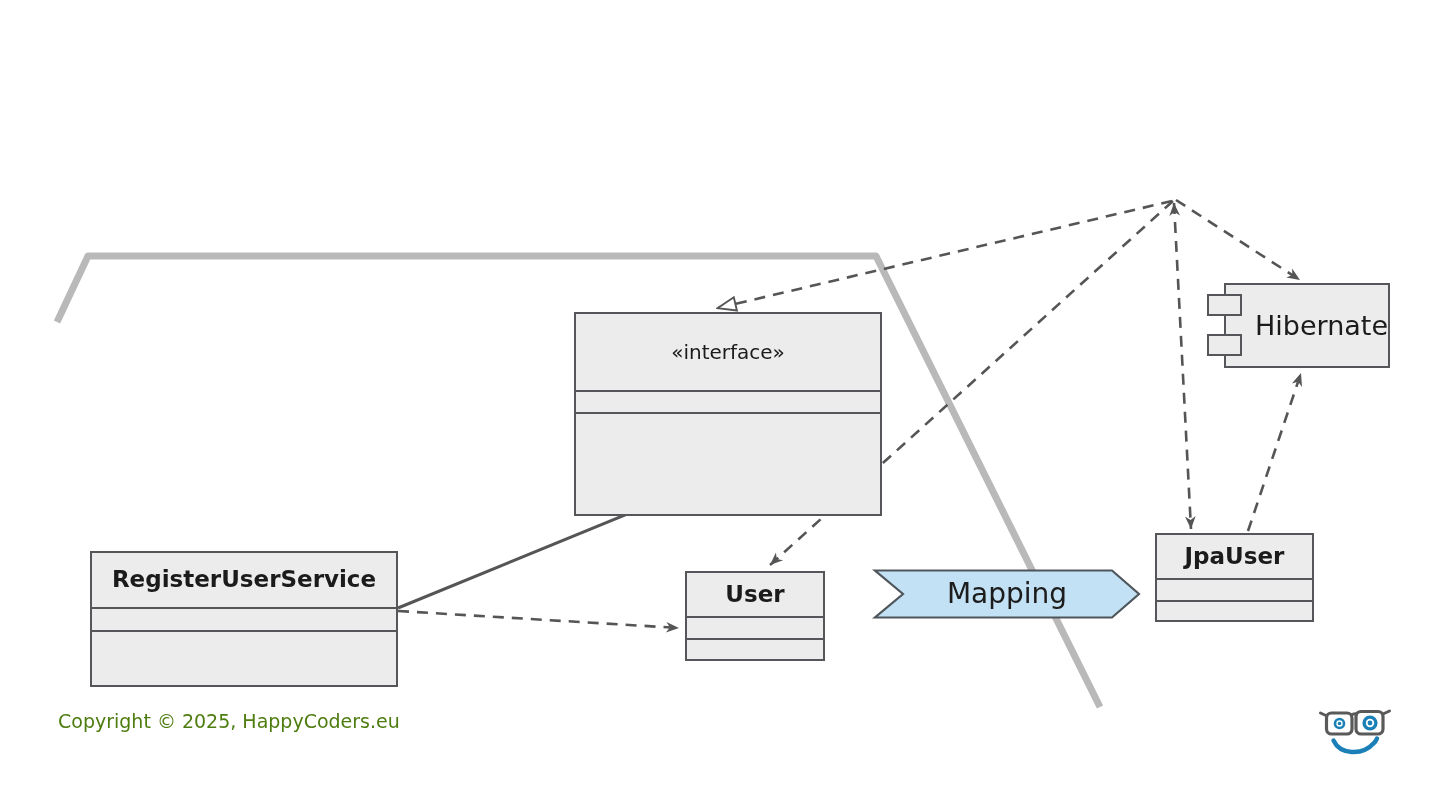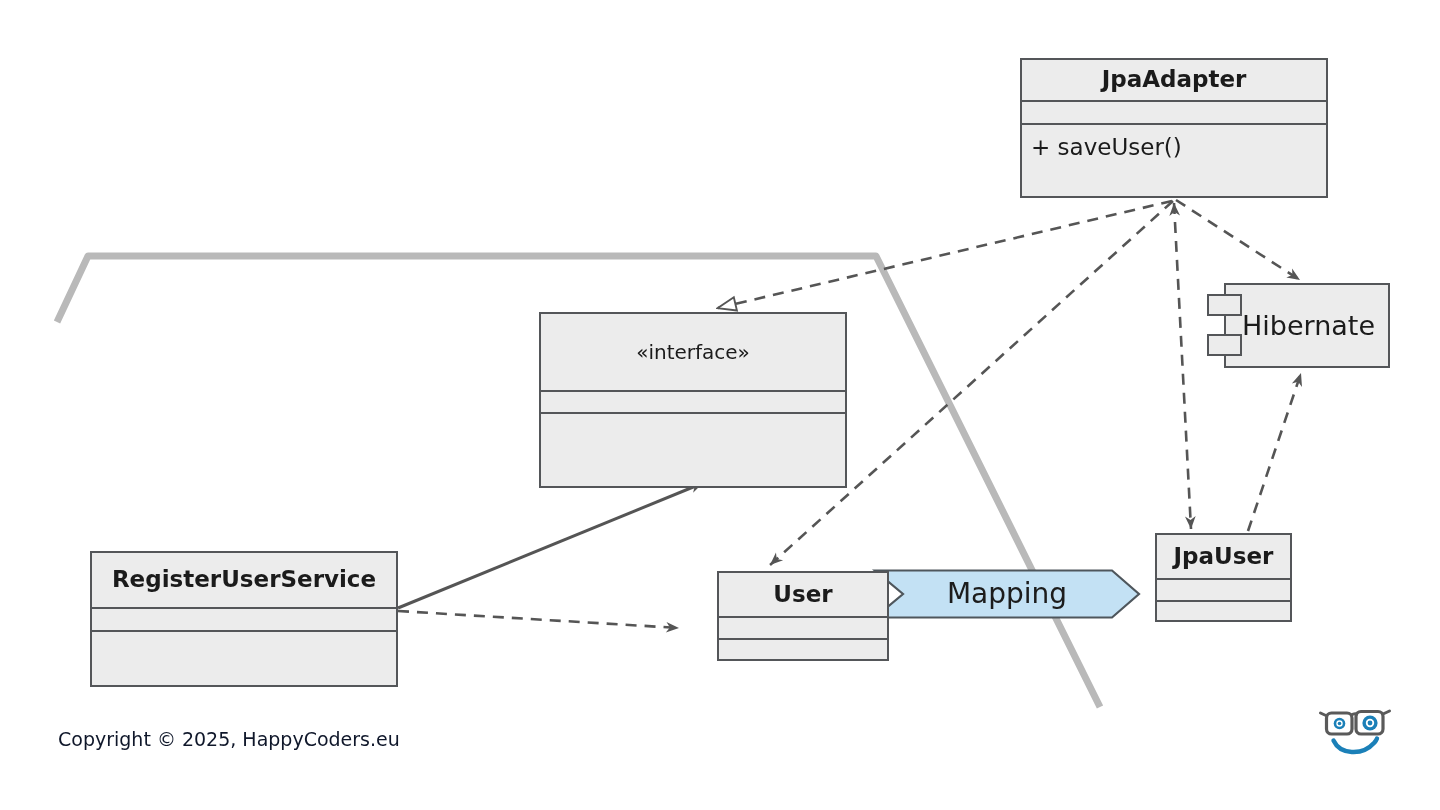--- a/index.html
+++ b/index.html
@@ -8,25 +8,25 @@
   .stage { position:relative; width:1440px; height:810px; background:#fff; overflow:hidden; }
   .layer  { position:absolute; left:0; top:0; width:1440px; height:810px; }
 
   .uml-class { position:absolute; background:#ececec; border:2px solid #545659; color:#1b1b1b; z-index:2; display:flex; flex-direction:column; }
   .uml-head  { border-bottom:2px solid #545659; display:flex; flex-direction:column; align-items:center; justify-content:center; font-weight:700; font-size:23px; line-height:1.3; }
   .uml-empty { border-bottom:2px solid #545659; }
   .uml-body  { flex:1; font-size:23px; font-weight:400; padding:9px 8px 0 9px; white-space:nowrap; }
   .stereotype { font-weight:400; font-size:20px; }
 
   .component-box { position:absolute; background:#ececec; border:2px solid #545659; color:#1b1b1b; z-index:2;
-                   display:flex; align-items:center; justify-content:flex-start; font-size:27px; padding-left:16px; white-space:nowrap; }
+                   display:flex; align-items:center; justify-content:flex-end; font-size:27px; padding-left:16px; white-space:nowrap; }
   .comp-tab { position:absolute; width:35px; height:22px; background:#ececec; border:2px solid #545659; z-index:3; }
 
   .mapping-text { font-size:28px; fill:#1c1c1c; }
-  .copyright { position:absolute; left:58px; top:728px; font-size:19px; color:#0f172a; z-index:2; white-space:nowrap; }
+  .copyright { position:absolute; left:58px; top:710px; font-size:19px; color:#4d7c0f; z-index:2; white-space:nowrap; }
 
   .dash  { stroke:#555555; stroke-width:2.6; fill:none; stroke-dasharray:11 8; }
   .solid { stroke:#555555; stroke-width:3;   fill:none; }
   .hexline { stroke:#b9b9b9; stroke-width:7; fill:none; }
 </style>
 </head>
 <body>
 
 <div class="stage">
 
@@ -68,51 +68,44 @@
       <circle cx="1339.5" cy="723.5" r="5.8" fill="#1b80b8"></circle>
       <circle cx="1339.5" cy="723.5" r="3.2" fill="#ffffff"></circle>
       <circle cx="1339.5" cy="723.5" r="1.8" fill="#1b80b8"></circle>
       <circle cx="1370" cy="723" r="7.6" fill="#1b80b8"></circle>
       <circle cx="1370" cy="723" r="4.2" fill="#ffffff"></circle>
       <circle cx="1370" cy="723" r="2.4" fill="#1b80b8"></circle>
       <path d="M1333.5,740.5 C1340,754.5 1362,756.5 1374.5,742.5 C1375.5,741.3 1376.5,739.8 1377,738.5" fill="none" stroke="#1b80b8" stroke-width="4.4" stroke-linecap="round"></path>
     </g>
   </svg>
 
-  <div class="uml-class" style="left:1020px; top:58px; width:308px; height:140px">
-    <div class="uml-head" style="height:42px">
-        <span>JpaAdapter</span>
-      </div>
-    <div class="uml-empty" style="height:23px"></div>
-    <div class="uml-body">+ saveUser()</div>
-  </div>
 
-  <div class="uml-class" style="left:539px; top:312px; width:308px; height:176px">
+  <div class="uml-class" style="left:574px; top:312px; width:308px; height:204px">
     <div class="uml-head" style="height:78px">
       <div class="stereotype">«interface»</div>
     </div>
     <div class="uml-empty" style="height:22px"></div>
   </div>
 
   <div class="uml-class" style="left:90px; top:551px; width:308px; height:136px">
     <div class="uml-head" style="height:56px">
         <span>RegisterUserService</span>
       </div>
     <div class="uml-empty" style="height:23px"></div>
   </div>
 
-  <div class="uml-class" style="left:717px; top:571px; width:172px; height:90px">
+  <div class="uml-class" style="left:685px; top:571px; width:140px; height:90px">
     <div class="uml-head" style="height:45px">
         <span>User</span>
       </div>
     <div class="uml-empty" style="height:22px"></div>
     <div class="uml-body"></div>
   </div>
 
-  <div class="uml-class" style="left:1155px; top:533px; width:137px; height:89px">
+  <div class="uml-class" style="left:1155px; top:533px; width:159px; height:89px">
     <div class="uml-head" style="height:45px">
         <span>JpaUser</span>
       </div>
     <div class="uml-empty" style="height:22px"></div>
     <div class="uml-body"></div>
   </div>
 
   <div class="component-box" style="left:1224px; top:283px; width:166px; height:85px">
     <span>Hibernate</span>
   </div>

